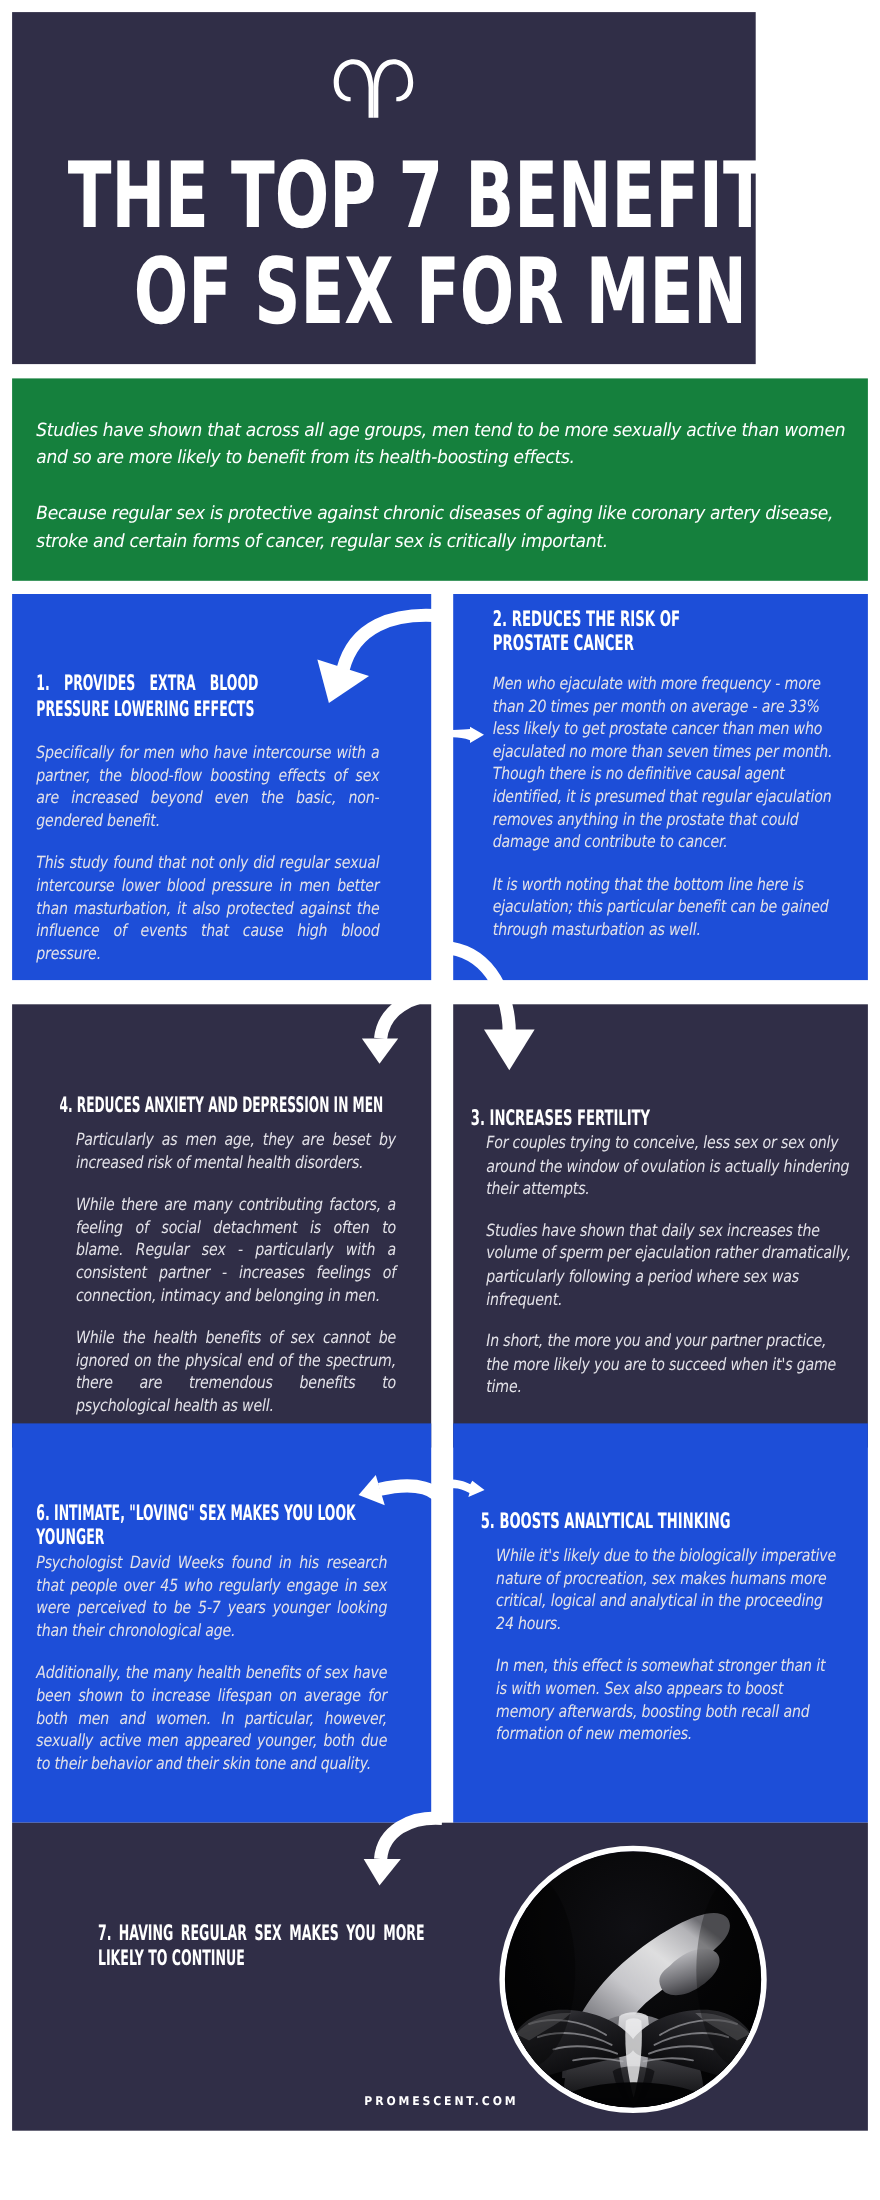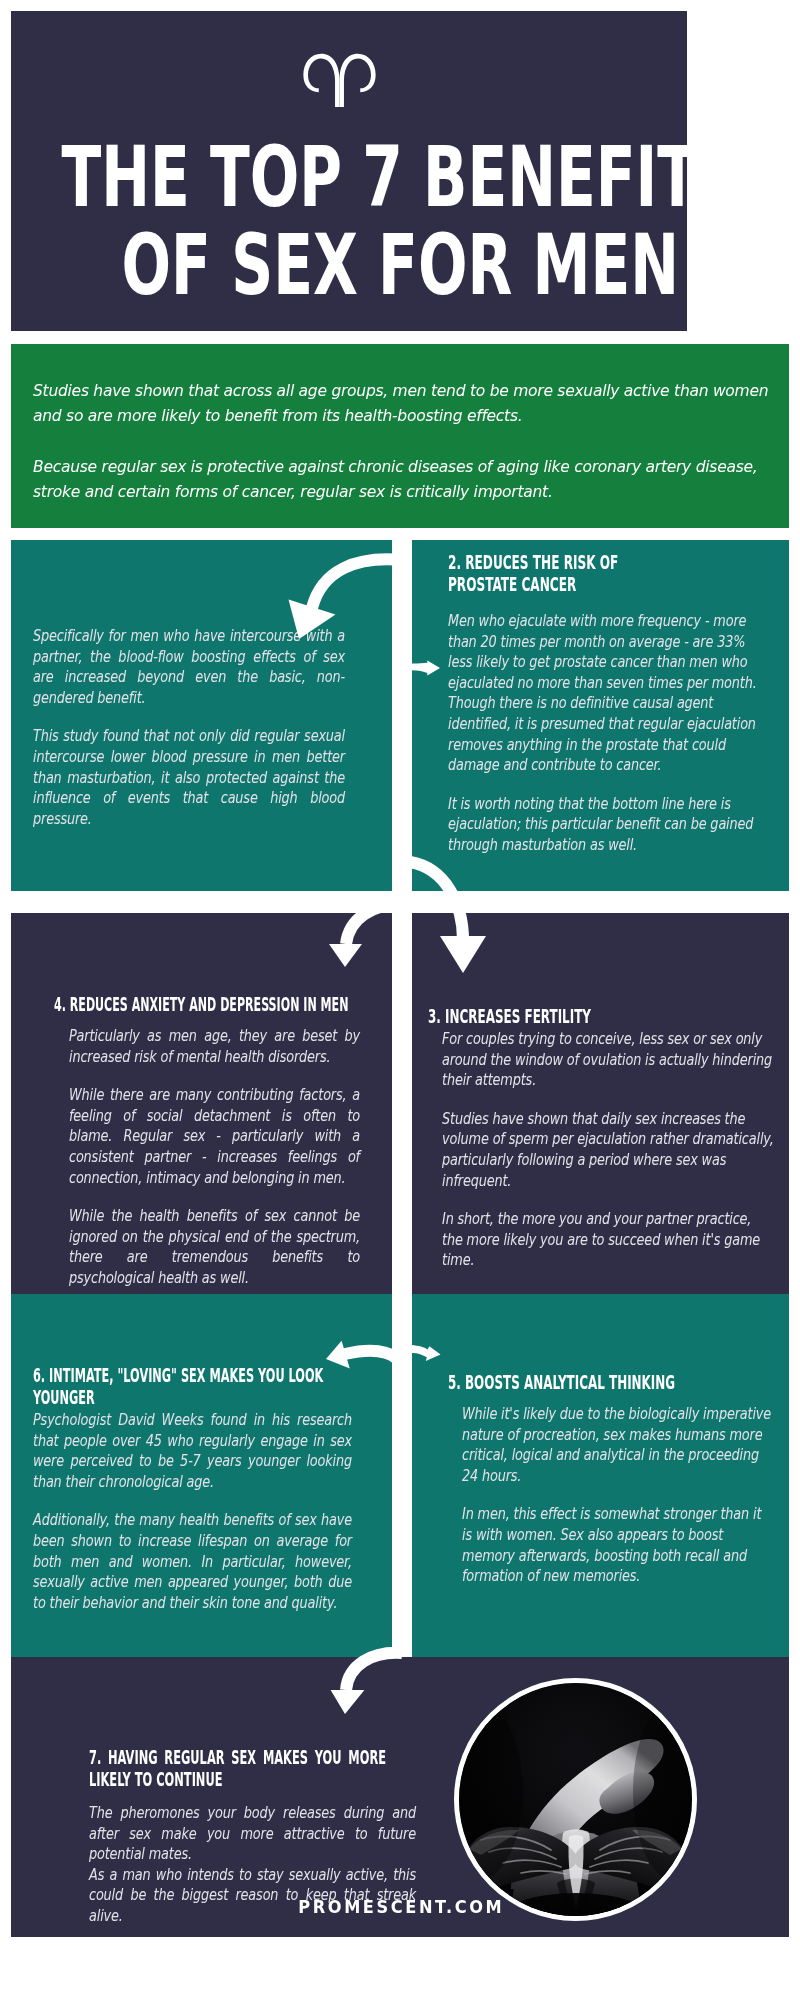--- a/index.html
+++ b/index.html
@@ -19,21 +19,21 @@
   #intro{position:absolute;left:11px;top:344px;width:778px;height:184px;background:#15803d;
          padding:34px 14px 0 22px;color:#ffffff}
   #intro p{font-family:"DejaVu Sans","DejaVu Sans Condensed",sans-serif;font-style:italic;
            font-size:16.6px;line-height:25px;margin-bottom:26px;letter-spacing:-.3px;
            transform:scaleX(.937);transform-origin:left top;width:calc(100% / .937)}
 
   
   .row{position:absolute;left:11px;width:778px}
   .cL{position:absolute;left:0;top:0;width:381px;height:100%}
   .cR{position:absolute;left:401px;top:0;width:377px;height:100%}
-  .grey{background:#0f766e}
+  .grey{background:#1d4ed8}
   .navy{background:#302E47}
 
   .h{position:relative;overflow:visible;margin-left:var(--hl,0px)}
   .h>span{display:block;font-weight:700;color:#ffffff;font-size:19.5px;line-height:var(--hlh,24px);
           letter-spacing:var(--hls,0px);transform:scaleX(var(--hs,.66));transform-origin:left top;
           width:calc(100% / var(--hs,.66))}
   .bd{position:relative;margin-left:var(--bl,0px);margin-right:var(--br,0px);padding-top:var(--bt,0px)}
   .bd>p{font-family:"DejaVu Sans","DejaVu Sans Condensed",sans-serif;font-style:italic;color:#E3E2E8;
       font-size:var(--bfs,15.3px);line-height:20.6px;letter-spacing:-.2px;
       transform:scaleX(var(--bsx,.842));transform-origin:left top;width:calc(100% / var(--bsx,.842));
@@ -46,34 +46,34 @@
   #rowA{top:540px;height:351px}
   #rowB{top:913px;height:403px}
   #rowC{top:1294px;height:363px}
   #rowD{top:1657px;height:280px;background:#302E47}
   .tx{position:absolute}
   #s1tx{left:22px;top:69px;width:312px;--bt:17px}
   #s2tx{left:36px;top:12px;width:312px;--bt:16px}
   #s4tx{left:43px;top:80px;width:306px;--bl:15px;--bt:9px}
   #s3tx{left:30px;top:92px;width:332px;--hl:-14px}
   #s6tx{left:22px;top:71px;width:319px;--bt:2px}
-  #s5tx{left:36px;top:77px;width:324px;--bl:14px;--bt:9px}
+  #s5tx{left:25px;top:77px;width:324px;--bl:14px;--bt:9px}
   #s7tx{left:78px;top:90px;width:327px;--bt:13px}
   
   #s1tx .h{width:202px;--hs:.648}
   #s2tx .h{width:210px;--hs:.690;--hlh:21.5px}
   #s3tx .h{width:210px;--hs:.682}
   #s4tx .h{width:330px;--hs:.632}
   #s5tx .h{width:240px;--hs:.681}
   #s6tx .h{width:291px;--hs:.645;--hlh:21.5px}
   #s7tx .h{width:297px;--hs:.651;--hlh:21.5px}
 
   
   #brand{position:absolute;left:0;right:0;bottom:20px;text-align:center;color:#fff;
-         font-weight:700;font-size:18px;letter-spacing:2.6px;text-indent:2.6px}
+         font-weight:700;font-size:11px;letter-spacing:2.6px;text-indent:2.6px}
   #photo{position:absolute;left:443px;top:21px;width:243px;height:243px;border-radius:50%;overflow:hidden;border:5px solid #fff;line-height:0}
 
   #arrows{position:absolute;left:0;top:0;width:800px;height:2000px;pointer-events:none}
 </style>
 </head>
 <body>
 
 <div class="page">
 
   <div id="header">
@@ -92,20 +92,23 @@
   </div>
 
   <div id="intro">
     <p>Studies have shown that across all age groups, men tend to be more sexually active than women and so are more likely to benefit from its health-boosting effects.</p>
     <p>Because regular sex is protective against chronic diseases of aging like coronary artery disease, stroke and certain forms of cancer, regular sex is critically important.</p>
   </div>
 
   <div class="row" id="rowA">
     <div class="cL grey">
       <div class="tx" id="s1tx">
+        <div class="h j">
+          <span>1.  PROVIDES  EXTRA  BLOOD PRESSURE LOWERING EFFECTS</span>
+        </div>
         <div class="bd j">
           <p>Specifically for men who have intercourse with a partner, the blood-flow boosting effects of sex are increased beyond even the basic, non-gendered benefit.</p>
           <p>This study found that not only did regular sexual intercourse lower blood pressure in men better than masturbation, it also protected against the influence of events that cause high blood pressure.</p>
         </div>
       </div>
     </div>
     <div class="cR grey">
       <div class="tx" id="s2tx">
         <div class="h">
           <span>2. REDUCES THE RISK OF PROSTATE CANCER</span>
@@ -167,24 +170,20 @@
           <p>In men, this effect is somewhat stronger than it is with women. Sex also appears to boost memory afterwards, boosting both recall and formation of new memories.</p>
         </div>
       </div>
     </div>
   </div>
 
   <div class="row" id="rowD">
     <div class="tx" id="s7tx">
       <div class="h j">
         <span>7. HAVING REGULAR SEX MAKES YOU MORE LIKELY TO CONTINUE</span>
-      </div>
-      <div class="bd j">
-        <p class="tight">The pheromones your body releases during and after sex make you more attractive to future potential mates.</p>
-        <p class="tight">As a man who intends to stay sexually active, this could be the biggest reason to keep that streak alive.</p>
       </div>
     </div>
     <div id="photo">
       <svg width="233" height="233" viewBox="0 0 233 233">
         <defs>
           <radialGradient id="bgg" cx="50%" cy="30%" r="80%">
             <stop offset="0%" stop-color="#101014"></stop>
               <stop offset="50%" stop-color="#070708"></stop>
             <stop offset="100%" stop-color="#010102"></stop>
           </radialGradient>

